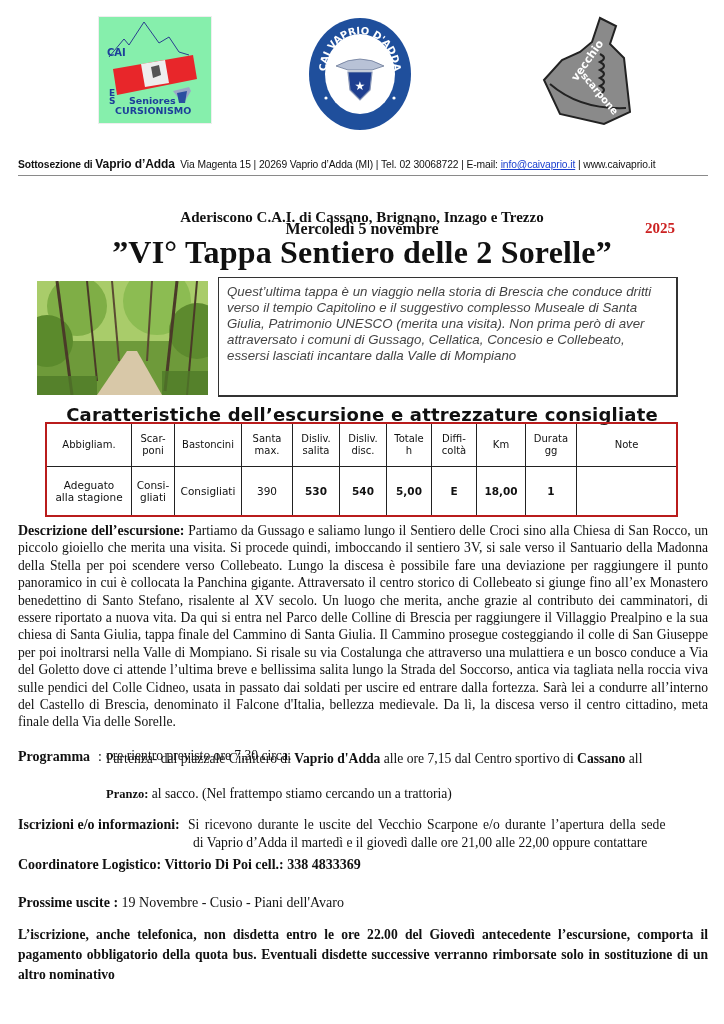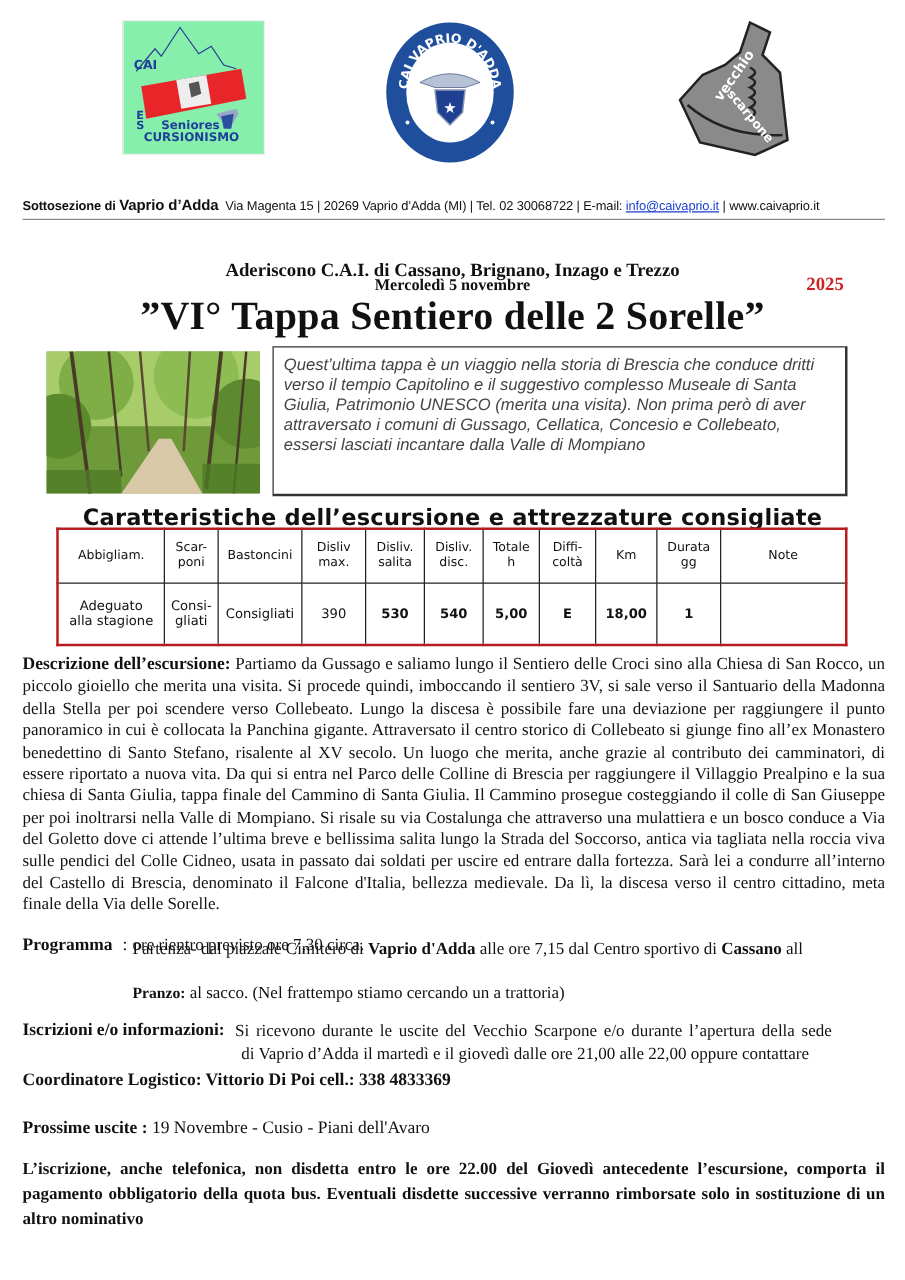--- a/index.html
+++ b/index.html
@@ -11,21 +11,21 @@
   #logo-center { left: 306px; top: 14px; width: 108px; height: 118px; }
   #logo-right { left: 540px; top: 14px; width: 100px; height: 116px; }
 
   .contact { left: 18px; top: 157px; width: 690px; font-family: "Liberation Sans", sans-serif; font-size: 10.3px; white-space: nowrap; letter-spacing: -0.1px; }
   .contact .b { font-weight: bold; }
   .contact .big { font-size: 12px; }
   .contact a { color: #1a3fcf; text-decoration: underline; }
   .rule { left: 18px; top: 175px; width: 690px; height: 1px; background: #8a8a8a; }
 
   .adher { left: 0; top: 189px; width: 724px; text-align: center; font-weight: bold; font-size: 15px; margin-top: 20px; }
-  .date { left: 0; top: 220px; width: 724px; text-align: center; font-weight: bold; font-size: 13px; }
+  .date { left: 0; top: 220px; width: 724px; text-align: center; font-weight: bold; font-size: 16px; }
   .year { left: 645px; top: 220px; font-weight: bold; font-size: 15px; color: #cc2222; }
   .title { left: 0; top: 234px; width: 724px; text-align: center; font-weight: bold; font-size: 32px; letter-spacing: 0.2px; }
 
   .photo { left: 37px; top: 281px; width: 171px; height: 114px; overflow: hidden; }
   .intro { left: 218px; top: 277px; width: 460px; height: 120px; border: 1.5px solid #333; border-right-width: 2px; border-bottom-width: 2px; box-sizing: border-box; padding: 6px 8px; font-family: "Liberation Sans", sans-serif; font-style: italic; font-size: 13.3px; line-height: 16px; color: #444; }
 
   .tbl-title { left: 0; top: 404px; width: 724px; text-align: center; font-family: "DejaVu Sans", sans-serif; font-weight: bold; font-size: 18px; letter-spacing: 0.2px; }
   table.specs { position: absolute; left: 45px; top: 422px; width: 633px; border-collapse: collapse; font-family: "DejaVu Sans", sans-serif; font-size: 10px; border: 2px solid #b91c1c; }
   table.specs td { border: 1.2px solid #222; text-align: center; vertical-align: middle; padding: 0 2px; line-height: 12px; }
   table.specs tr.h td { height: 42px; }
@@ -133,21 +133,21 @@
 <div class="abs intro">Quest’ultima tappa è un viaggio nella storia di Brescia che conduce dritti verso il tempio Capitolino e il suggestivo complesso Museale di Santa Giulia, Patrimonio UNESCO (merita una visita). Non prima però di aver attraversato i comuni di Gussago, Cellatica, Concesio e Collebeato, essersi lasciati incantare dalla Valle di Mompiano</div>
 
 <div class="abs tbl-title">Caratteristiche dell’escursione e attrezzature consigliate</div>
 <table class="specs">
   <tbody>
       <tr class="h">
     <td style="width:80px">Abbigliam.</td>
     <td style="width: 38px; white-space: pre-line;">Scar-
 poni</td>
     <td style="width:62px">Bastoncini</td>
-    <td style="width: 46px; white-space: pre-line;">Disliv
+    <td style="width: 46px; white-space: pre-line;">Santa
 max.</td>
     <td style="width: 42px; white-space: pre-line;">Disliv.
 salita</td>
     <td style="width: 42px; white-space: pre-line;">Disliv.
 disc.</td>
     <td style="width: 40px; white-space: pre-line;">Totale
 h</td>
     <td style="width: 40px; white-space: pre-line;">Diffi-
 coltà</td>
     <td style="width:44px">Km</td>

